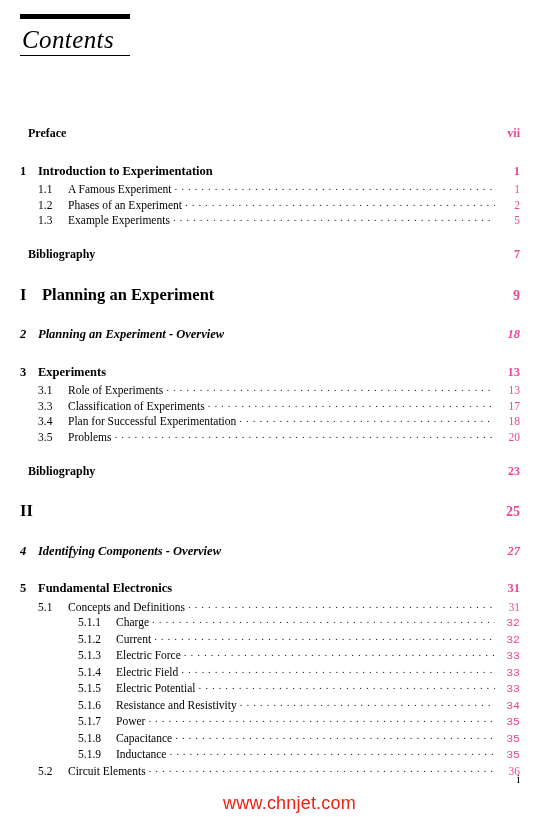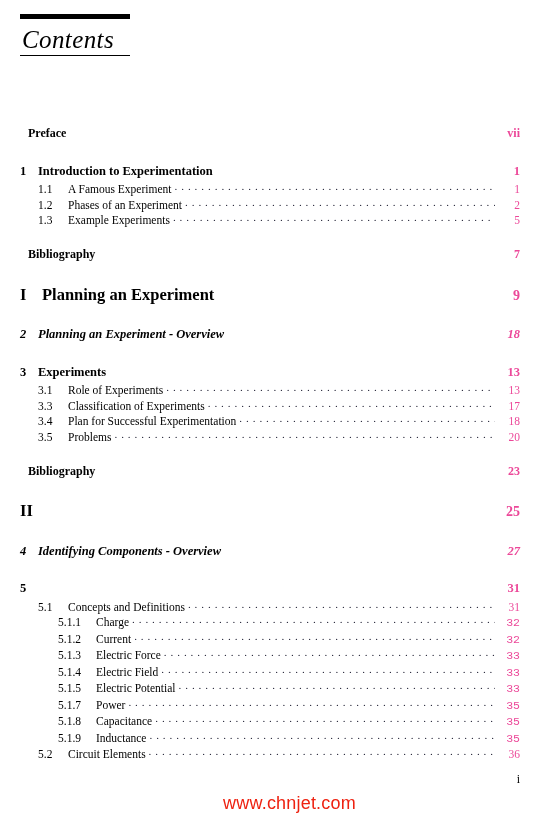--- a/index.html
+++ b/index.html
@@ -131,21 +131,21 @@
   .row.section {
     padding-left: 38px;
     font-size: 11.5px;
     margin-bottom: 2px;
   }
   .row.section .num { width: 30px; }
   .row.section .page { font-size: 11.5px; }
 
   
   .row.subsection {
-    padding-left: 58px;
+    padding-left: 78px;
     font-size: 11.5px;
     margin-bottom: 2px;
   }
   .row.subsection .num { width: 38px; }
   .row.subsection .page { font-size: 11.5px; font-family: Liberation Mono, monospace; }
 
   .page { width: 22px; }
 
   .group-gap { height: 18px; }
 
@@ -268,20 +268,21 @@
       <span class="page">25</span>
     </div>
     <div class="row chapter italic">
       <span class="num">4</span>
       <span class="label">Identifying Components - Overview</span>
       <span class="leader"></span>
       <span class="page">27</span>
     </div>
     <div class="row chapter">
       <span class="num">5</span>
+      <span class="label">Fundamental Electronics</span>
       <span class="leader"></span>
       <span class="page">31</span>
     </div>
     <div class="row section">
       <span class="num">5.1</span>
       <span class="label">Concepts and Definitions</span>
       <span class="leader dots"></span>
       <span class="page">31</span>
     </div>
     <div class="row subsection">
@@ -308,20 +309,26 @@
       <span class="leader dots"></span>
       <span class="page">33</span>
     </div>
     <div class="row subsection">
       <span class="num">5.1.5</span>
       <span class="label">Electric Potential</span>
       <span class="leader dots"></span>
       <span class="page">33</span>
     </div>
     <div class="row subsection">
+      <span class="num">5.1.6</span>
+      <span class="label">Resistance and Resistivity</span>
+      <span class="leader dots"></span>
+      <span class="page">34</span>
+    </div>
+    <div class="row subsection">
       <span class="num">5.1.7</span>
       <span class="label">Power</span>
       <span class="leader dots"></span>
       <span class="page">35</span>
     </div>
     <div class="row subsection">
       <span class="num">5.1.8</span>
       <span class="label">Capacitance</span>
       <span class="leader dots"></span>
       <span class="page">35</span>

